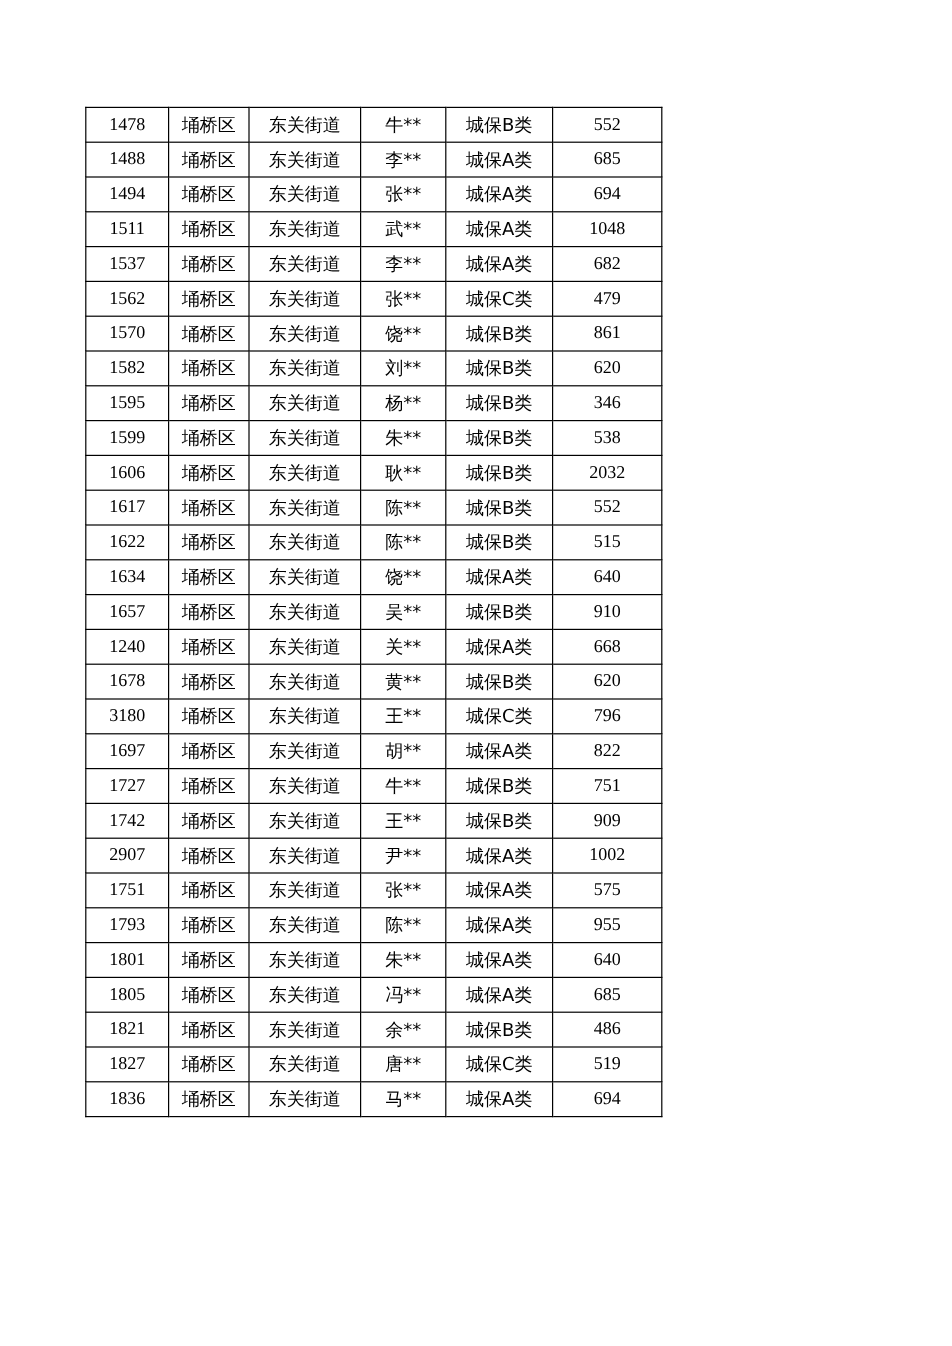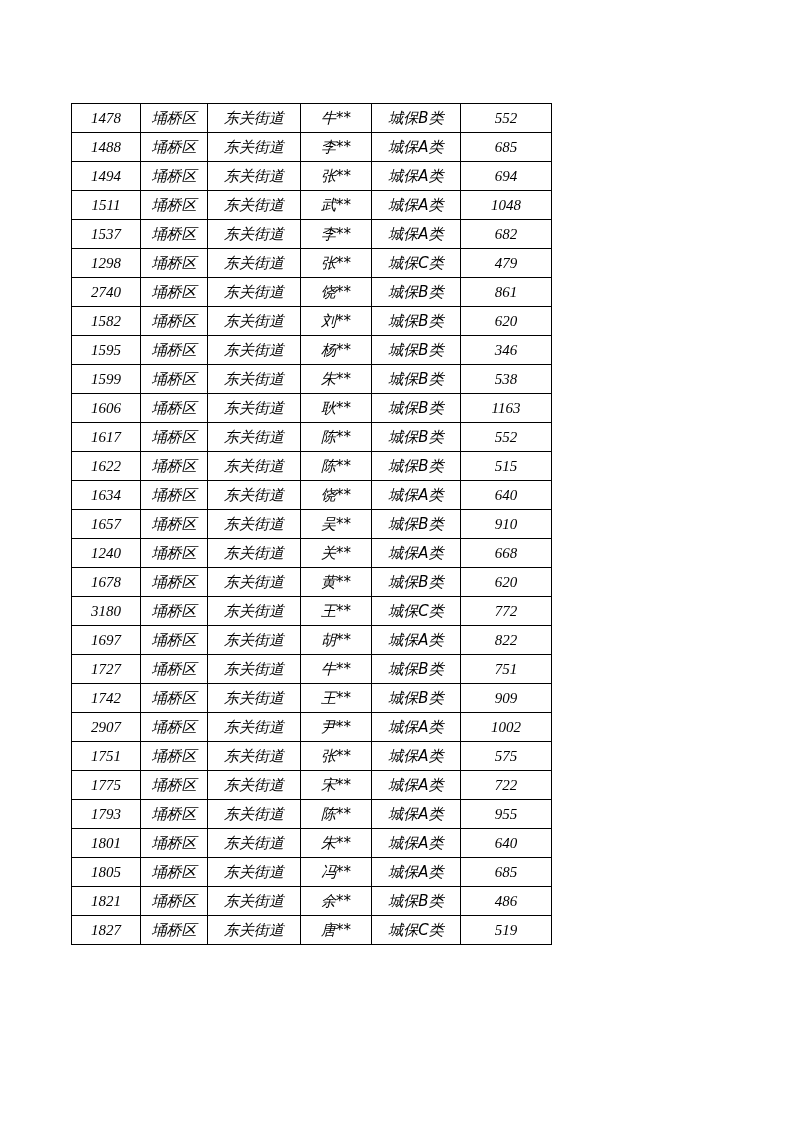--- a/index.html
+++ b/index.html
@@ -16,22 +16,21 @@
   }
   .page {
     width: 793px;
     height: 1122px;
     position: relative;
     box-sizing: border-box;
   }
   .table-wrap {
     position: absolute;
     left: 71px;
-    top: 103px;
-    font-style: italic;
+    top: 89px;
   }
   table.data-table {
     border-collapse: collapse;
     table-layout: fixed;
   }
   table.data-table td {
     border: 1px solid #000000;
     height: 28px;
     padding: 0 2px;
     text-align: center;
@@ -92,29 +91,29 @@
           </tr>
           <tr>
             <td class="col-id num">1537</td>
             <td class="col-region cjk">埇桥区</td>
             <td class="col-street cjk">东关街道</td>
             <td class="col-name cjk">李**</td>
             <td class="col-type cjk">城保A类</td>
             <td class="col-amount num">682</td>
           </tr>
           <tr>
-            <td class="col-id num">1298</td>
+            <td class="col-id num">1562</td>
             <td class="col-region cjk">埇桥区</td>
             <td class="col-street cjk">东关街道</td>
             <td class="col-name cjk">张**</td>
             <td class="col-type cjk">城保C类</td>
             <td class="col-amount num">479</td>
           </tr>
           <tr>
-            <td class="col-id num">2740</td>
+            <td class="col-id num">1570</td>
             <td class="col-region cjk">埇桥区</td>
             <td class="col-street cjk">东关街道</td>
             <td class="col-name cjk">饶**</td>
             <td class="col-type cjk">城保B类</td>
             <td class="col-amount num">861</td>
           </tr>
           <tr>
             <td class="col-id num">1582</td>
             <td class="col-region cjk">埇桥区</td>
             <td class="col-street cjk">东关街道</td>
@@ -137,21 +136,21 @@
             <td class="col-name cjk">朱**</td>
             <td class="col-type cjk">城保B类</td>
             <td class="col-amount num">538</td>
           </tr>
           <tr>
             <td class="col-id num">1606</td>
             <td class="col-region cjk">埇桥区</td>
             <td class="col-street cjk">东关街道</td>
             <td class="col-name cjk">耿**</td>
             <td class="col-type cjk">城保B类</td>
-            <td class="col-amount num">1163</td>
+            <td class="col-amount num">2032</td>
           </tr>
           <tr>
             <td class="col-id num">1617</td>
             <td class="col-region cjk">埇桥区</td>
             <td class="col-street cjk">东关街道</td>
             <td class="col-name cjk">陈**</td>
             <td class="col-type cjk">城保B类</td>
             <td class="col-amount num">552</td>
           </tr>
           <tr>
@@ -193,21 +192,21 @@
             <td class="col-name cjk">黄**</td>
             <td class="col-type cjk">城保B类</td>
             <td class="col-amount num">620</td>
           </tr>
           <tr>
             <td class="col-id num">3180</td>
             <td class="col-region cjk">埇桥区</td>
             <td class="col-street cjk">东关街道</td>
             <td class="col-name cjk">王**</td>
             <td class="col-type cjk">城保C类</td>
-            <td class="col-amount num">772</td>
+            <td class="col-amount num">796</td>
           </tr>
           <tr>
             <td class="col-id num">1697</td>
             <td class="col-region cjk">埇桥区</td>
             <td class="col-street cjk">东关街道</td>
             <td class="col-name cjk">胡**</td>
             <td class="col-type cjk">城保A类</td>
             <td class="col-amount num">822</td>
           </tr>
           <tr>
@@ -234,28 +233,20 @@
             <td class="col-type cjk">城保A类</td>
             <td class="col-amount num">1002</td>
           </tr>
           <tr>
             <td class="col-id num">1751</td>
             <td class="col-region cjk">埇桥区</td>
             <td class="col-street cjk">东关街道</td>
             <td class="col-name cjk">张**</td>
             <td class="col-type cjk">城保A类</td>
             <td class="col-amount num">575</td>
-          </tr>
-          <tr>
-            <td class="col-id num">1775</td>
-            <td class="col-region cjk">埇桥区</td>
-            <td class="col-street cjk">东关街道</td>
-            <td class="col-name cjk">宋**</td>
-            <td class="col-type cjk">城保A类</td>
-            <td class="col-amount num">722</td>
           </tr>
           <tr>
             <td class="col-id num">1793</td>
             <td class="col-region cjk">埇桥区</td>
             <td class="col-street cjk">东关街道</td>
             <td class="col-name cjk">陈**</td>
             <td class="col-type cjk">城保A类</td>
             <td class="col-amount num">955</td>
           </tr>
           <tr>
@@ -282,17 +273,25 @@
             <td class="col-type cjk">城保B类</td>
             <td class="col-amount num">486</td>
           </tr>
           <tr>
             <td class="col-id num">1827</td>
             <td class="col-region cjk">埇桥区</td>
             <td class="col-street cjk">东关街道</td>
             <td class="col-name cjk">唐**</td>
             <td class="col-type cjk">城保C类</td>
             <td class="col-amount num">519</td>
+          </tr>
+          <tr>
+            <td class="col-id num">1836</td>
+            <td class="col-region cjk">埇桥区</td>
+            <td class="col-street cjk">东关街道</td>
+            <td class="col-name cjk">马**</td>
+            <td class="col-type cjk">城保A类</td>
+            <td class="col-amount num">694</td>
           </tr>
         </tbody>
     </table>
   </div>
 </div>
 
 </body></html>

